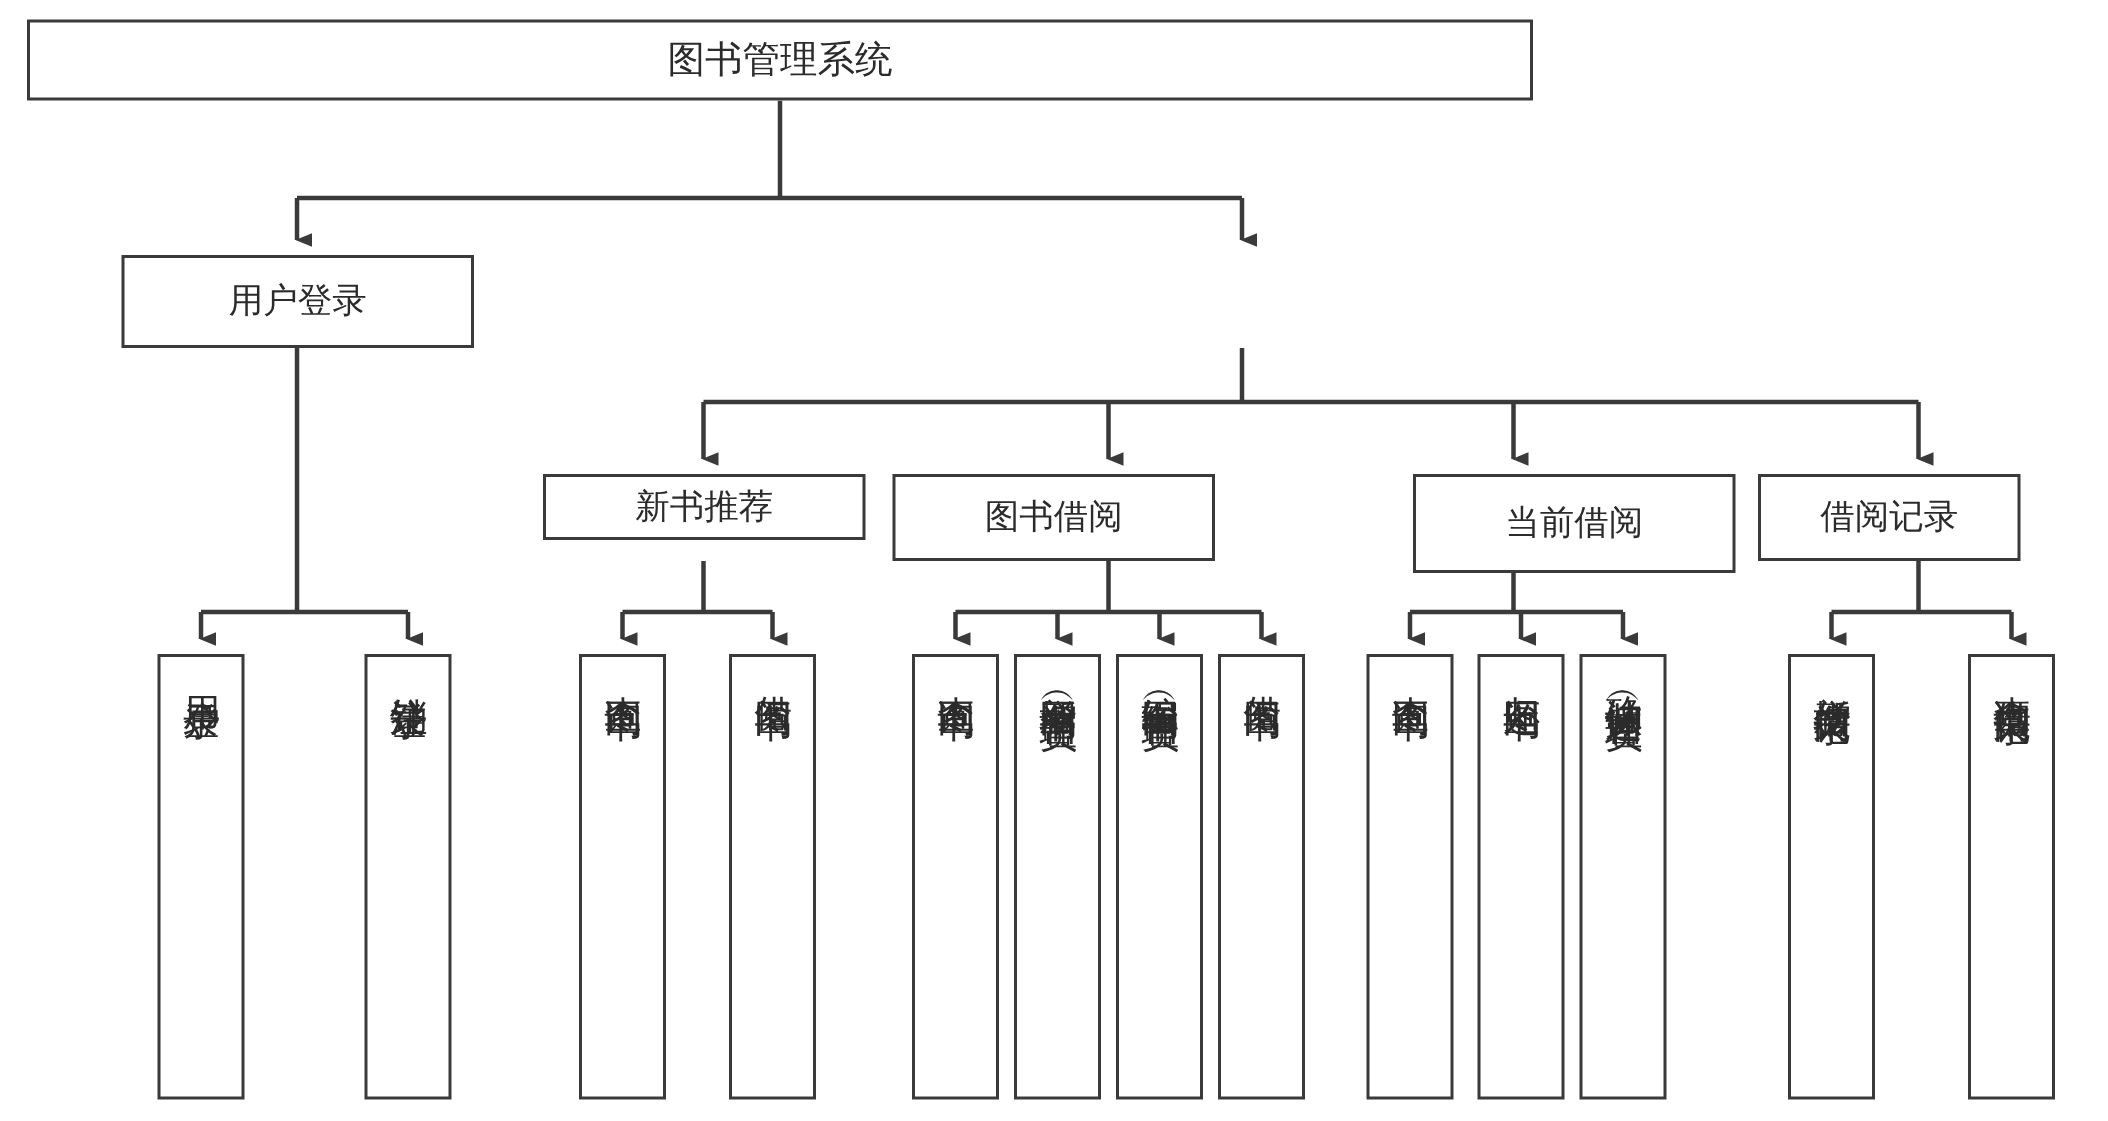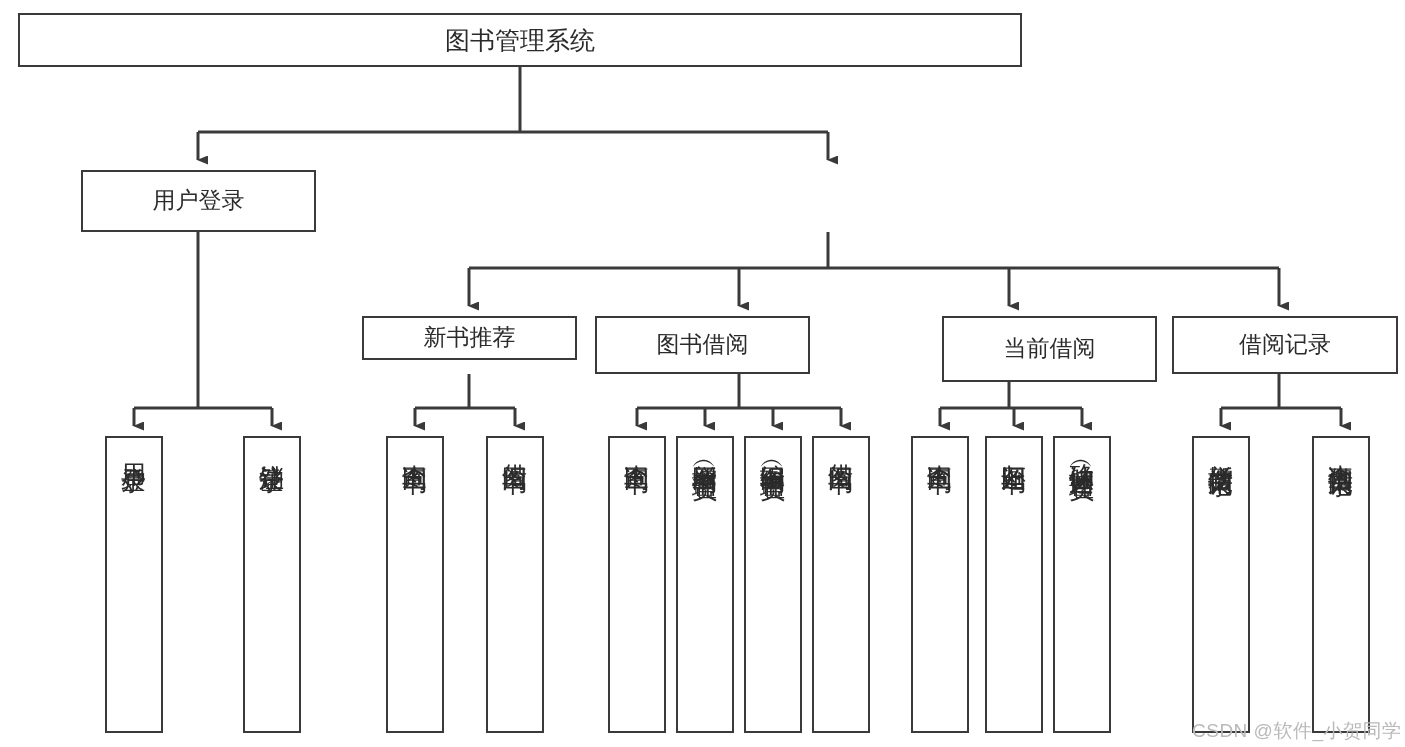--- a/index.html
+++ b/index.html
@@ -134,21 +134,21 @@
 
   <div class="node-box lvl2" style="left: 362px; top: 316px; width: 215px; height: 44px; border-color: rgb(58, 58, 58); background: rgb(255, 255, 255);">
     <span class="node-label" style="color: rgb(43, 43, 43);">新书推荐</span>
   </div>
   <div class="node-box lvl2" style="left: 595px; top: 316px; width: 215px; height: 58px; border-color: rgb(58, 58, 58); background: rgb(255, 255, 255);">
     <span class="node-label" style="color: rgb(43, 43, 43);">图书借阅</span>
   </div>
   <div class="node-box lvl2" style="left: 902px; top: 316px; width: 215px; height: 66px; border-color: rgb(58, 58, 58); background: rgb(255, 255, 255); margin-left: 40px;">
     <span class="node-label" style="color: rgb(43, 43, 43);">当前借阅</span>
   </div>
-  <div class="node-box lvl2" style="left: 1172px; top: 316px; width: 226px; height: 58px; border-color: rgb(58, 58, 58); background: rgb(255, 255, 255);">
+  <div class="node-box lvl2" style="left: 1172px; top: 316px; width: 175px; height: 58px; border-color: rgb(58, 58, 58); background: rgb(255, 255, 255);">
     <span class="node-label" style="color: rgb(43, 43, 43);">借阅记录</span>
   </div>
 
   <div class="node-box leaf" style="left: 105px; top: 436px; width: 58px; height: 297px; border-color: rgb(58, 58, 58); background: rgb(255, 255, 255);">
     <span class="node-label" style="color: rgb(43, 43, 43);">用户登录</span>
   </div>
   <div class="node-box leaf" style="left: 243px; top: 436px; width: 58px; height: 297px; border-color: rgb(58, 58, 58); background: rgb(255, 255, 255);">
     <span class="node-label" style="color: rgb(43, 43, 43);">注销登录</span>
   </div>
   <div class="node-box leaf" style="left: 386px; top: 436px; width: 58px; height: 297px; border-color: rgb(58, 58, 58); background: rgb(255, 255, 255);">
@@ -178,15 +178,14 @@
   <div class="node-box leaf" style="left: 1053px; top: 436px; width: 58px; height: 297px; border-color: rgb(58, 58, 58); background: rgb(255, 255, 255);">
     <span class="node-label" style="color: rgb(43, 43, 43);">确认归还（管理员）</span>
   </div>
   <div class="node-box leaf" style="left: 1192px; top: 436px; width: 58px; height: 297px; border-color: rgb(58, 58, 58); background: rgb(255, 255, 255);">
     <span class="node-label" style="color: rgb(43, 43, 43);">新增借阅记录</span>
   </div>
   <div class="node-box leaf" style="left: 1312px; top: 436px; width: 58px; height: 297px; border-color: rgb(58, 58, 58); background: rgb(255, 255, 255);">
     <span class="node-label" style="color: rgb(43, 43, 43);">查询借阅记录</span>
   </div>
 
-  <div class="watermark" style="left: 1192px; top: 718px; color: rgb(185, 185, 185);">CSDN @软件_小贺同学</div>
 
 </div>
 
 </body></html>

